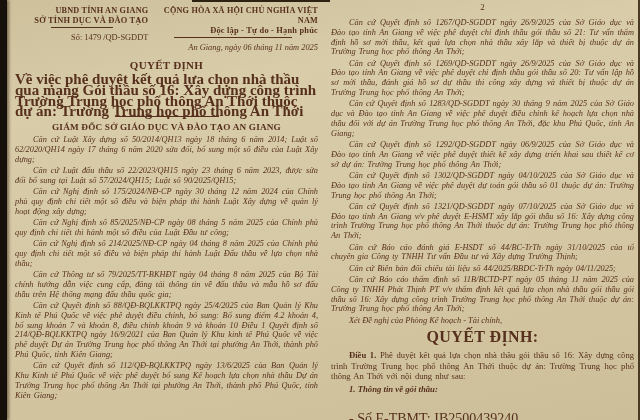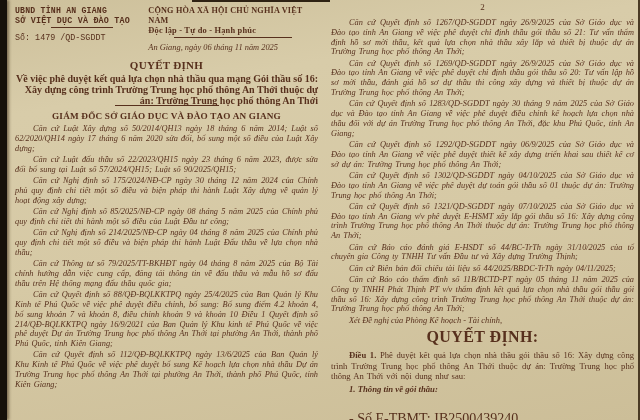--- a/index.html
+++ b/index.html
@@ -15,32 +15,32 @@
   .edge-left  { position: absolute; left: 0; top: 0; width: 7px; height: 420px; background: #16100a; box-shadow: 2px 0 3px rgba(60,40,20,.55); }
   .edge-right { position: absolute; right: 0; top: 0; width: 2px; height: 420px; background: #4a3a24; }
   .edge-top   { position: absolute; left: 192px; top: 0; width: 138px; height: 2px; background: #2e2213; }
 
   .col { position: absolute; }
   .col-left  { left: 15px;  top: 6px;  width: 303px; }
   .col-right { left: 331px; top: 2px;  width: 303px; }
 
   
   .letterhead { display: flex; width: 100%; }
-  .lh-left  { width: 44%; text-align: left; font-family: Liberation Mono, monospace; }
-  .lh-right { width: 56%; text-align: left; }
+  .lh-left  { width: 44%; text-align: right; }
+  .lh-right { width: 56%; text-align: right; }
   .lh-small { font-size: 8.2px; font-weight: bold; line-height: 10px; letter-spacing: .2px; }
   .lh-org   { font-size: 8.4px; font-weight: bold; line-height: 10px; letter-spacing: .2px; }
   .rule { height: 1px; background: #57301d; margin: 1px auto 0 auto; }
   .rule-org   { width: 62px; }
   .rule-motto { width: 118px; }
   .doc-number { font-size: 8.4px; margin-top: 5px; }
   .place-date { font-size: 8.4px; font-style: italic; margin-top: 5px; }
 
   .doc-title { text-align: center; font-weight: bold; font-size: 11px; margin-top: 7px; letter-spacing: .3px; }
-  .doc-subtitle { text-align: right; font-weight: bold; font-size: 10px; line-height: 10.8px; margin-top: 3px; }
+  .doc-subtitle { text-align: left; font-weight: bold; font-size: 15px; line-height: 10.8px; margin-top: 3px; }
   .rule-subtitle { width: 104px; margin-top: -1px; }
   .authority { text-align: center; font-weight: bold; font-size: 9.2px; margin: 5px 0 3px 0; letter-spacing: .2px; }
 
   .citation {
     font-style: italic; font-size: 8.3px; line-height: 9.8px;
     text-align: justify; text-indent: 18px; margin-bottom: 1.5px;
     word-spacing: 1px;
   }
   .page-number { text-align: center; font-size: 9px; margin-bottom: 6px; }
   .consideration { font-style: italic; font-size: 8.4px; text-indent: 18px; margin: 2px 0 3px 0; }
@@ -56,21 +56,21 @@
 <div class="page">
   <div class="edge-left"></div>
   <div class="edge-right"></div>
   <div class="edge-top"></div>
 
   <div class="col col-left">
 
     <div class="letterhead">
       <div class="lh-left">
         <div class="lh-small">UBND TỈNH AN GIANG</div>
-        <div class="lh-org">SỞ VIỆT DỤC VÀ ĐÀO TẠO</div>
+        <div class="lh-org">SỞ TỈNH DỤC VÀ ĐÀO TẠO</div>
         <div class="rule rule-org"></div>
         <div class="doc-number">Số: 1479 /QD-SGDDT</div>
       </div>
       <div class="lh-right">
         <div class="lh-small">CỘNG HÒA XÃ HỘI CHỦ NGHĨA VIỆT NAM</div>
         <div class="lh-org">Độc lập - Tự do - Hạnh phúc</div>
         <div class="rule rule-motto"></div>
         <div class="place-date">An Giang, ngày 06 tháng 11 năm 2025</div>
       </div>
     </div>

